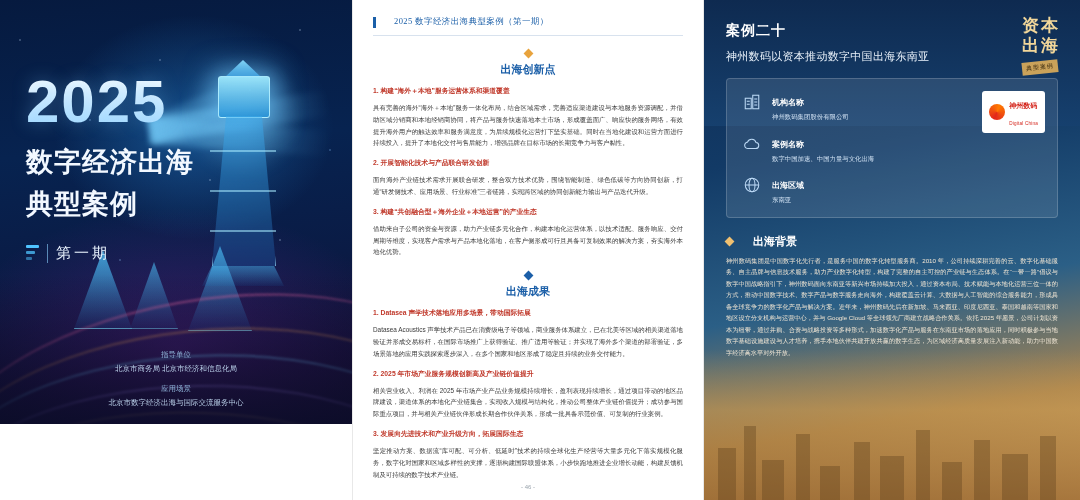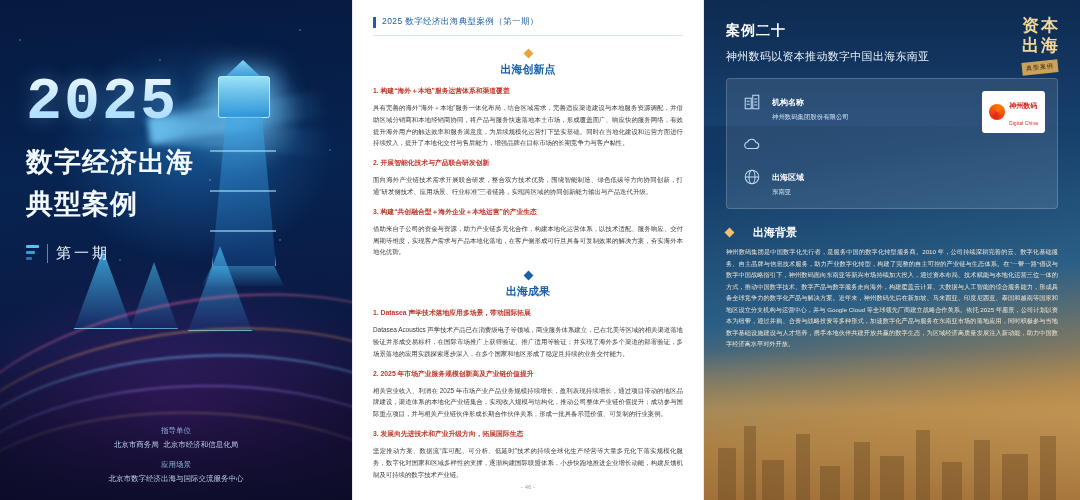--- a/index.html
+++ b/index.html
@@ -5,26 +5,26 @@
   html,body{margin:0;padding:0;}
   body{
     width:1080px;height:500px;overflow:hidden;
     font-family:"Liberation Sans","DejaVu Sans",sans-serif;
     background:#ffffff;
   }
   .page{position:relative;width:1080px;height:500px;display:flex;}
 
   
   .cover{
-    position:relative;width:352px;height:500px;flex:0 0 352px;
+    position:relative;width:352px;height:424px;flex:0 0 352px;
     background:
       radial-gradient(ellipse 200px 160px at 55% 30%, rgba(40,140,220,0.45), rgba(0,0,0,0) 70%),
       radial-gradient(ellipse 320px 200px at 50% 82%, rgba(120,40,160,0.40), rgba(0,0,0,0) 70%),
       linear-gradient(175deg,#061a3f 0%,#072350 35%,#0a1b45 62%,#140f35 85%,#1d0f2e 100%);
-    overflow:hidden;color:#fff;font-family:Liberation Mono, monospace;
+    overflow:hidden;color:#fff;
   }
   .cover .starfield{
     position:absolute;inset:0;
     background-image:
       radial-gradient(1px 1px at 20px 40px,#cfe6ff,transparent),
       radial-gradient(1px 1px at 90px 120px,#9fd0ff,transparent),
       radial-gradient(1px 1px at 160px 60px,#cfe6ff,transparent),
       radial-gradient(1px 1px at 250px 90px,#8fc6ff,transparent),
       radial-gradient(1px 1px at 300px 30px,#cfe6ff,transparent),
       radial-gradient(1px 1px at 60px 200px,#9fd0ff,transparent),
@@ -97,21 +97,21 @@
   .issue .txt{font-size:15px;letter-spacing:3px;color:#eaf4ff;border-left:1px solid rgba(140,210,255,.6);padding-left:8px;}
 
   .cover-foot{position:absolute;left:0;bottom:14px;width:352px;text-align:center;z-index:6;
     font-size:7.5px;line-height:1.9;color:#b9cfe8;}
   .cover-foot .lbl{color:#8fb4d8;margin-top:8px;}
   .cover-foot .date{margin-top:6px;color:#9ec0e0;}
 
   
   .midpage{position:relative;width:352px;flex:0 0 352px;height:500px;background:#ffffff;
     border-left:1px solid #e8e8e8;border-right:1px solid #e8e8e8;padding:0 20px;box-sizing:border-box;}
-  .mid-header{display:flex;align-items:center;gap:6px;padding-top:16px;}
+  .mid-header{display:flex;align-items:center;gap:18px;padding-top:16px;font-family:Liberation Serif, serif;}
   .mid-header .tick{width:3px;height:11px;background:#1b5fa8;}
   .mid-header .ttl{font-size:8.5px;color:#1b5fa8;letter-spacing:.4px;}
   .mid-rule{margin-top:7px;height:1px;background:#d8e2ee;}
 
   .sec-h{display:flex;align-items:center;gap:5px;margin-top:14px;flex-direction:column;}
   .sec-h .sq{width:7px;height:7px;background:#e8a33d;transform:rotate(45deg);}
   .sec-h .sq2{width:7px;height:7px;background:#1b5fa8;transform:rotate(45deg);}
   .sec-h .t{font-size:11px;font-weight:bold;color:#1b5fa8;}
 
   .para{font-size:6.4px;line-height:1.85;color:#3a3a3a;text-align:justify;margin-top:5px;}
@@ -299,20 +299,24 @@
             <div class="info-v">神州数码集团股份有限公司</div>
           </span>
         </div>
 
         <div class="info-row">
           <span class="ic">
             <svg viewBox="0 0 24 24" fill="none" stroke="currentColor" stroke-width="1.4">
               <path d="M7 18h10a4 4 0 0 0 .4-7.98A6 6 0 0 0 6 9.5 4.2 4.2 0 0 0 7 18z"></path>
             </svg>
           </span>
+          <span>
+            <span class="info-k">案例名称</span>
+            <div class="info-v">数字中国加速、中国力量与文化出海</div>
+          </span>
         </div>
 
         <div class="info-row">
           <span class="ic">
             <svg viewBox="0 0 24 24" fill="none" stroke="currentColor" stroke-width="1.4">
               <circle cx="12" cy="12" r="9"></circle>
                 <ellipse cx="12" cy="12" rx="4" ry="9"></ellipse>
               <line x1="3" y1="12" x2="21" y2="12"></line>
             </svg>
           </span>

